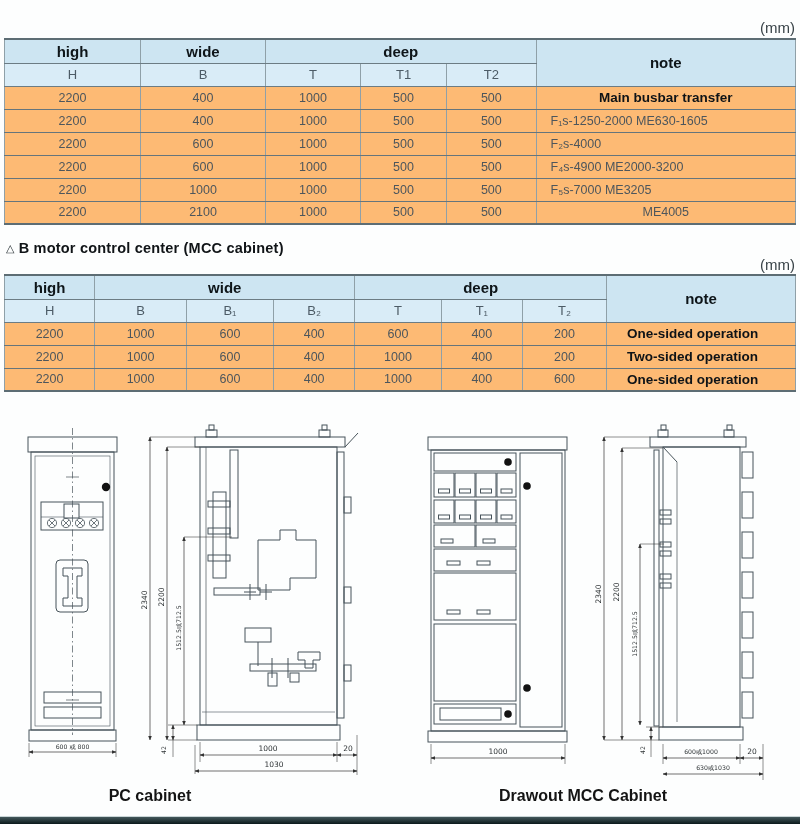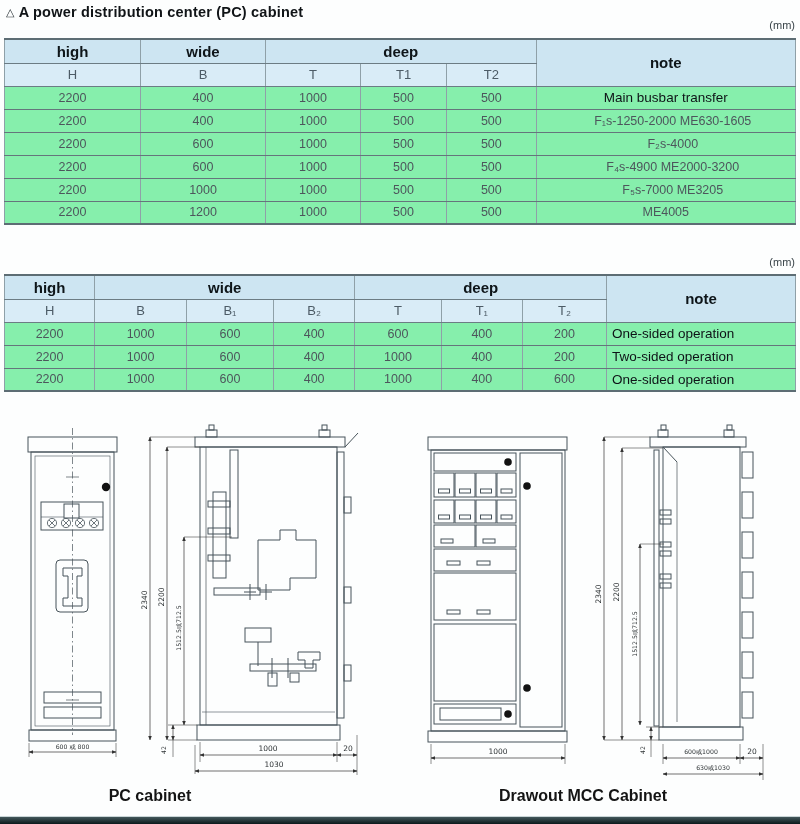--- a/index.html
+++ b/index.html
@@ -2,51 +2,48 @@
 <html><head>
 <meta charset="utf-8">
 <style>
   * { margin:0; padding:0; box-sizing:border-box; }
   body { background:#e8e8e8; font-family:"Liberation Sans", sans-serif; }
   .page { position:relative; width:800px; height:824px; background:#fdfefe; overflow:hidden; }
   .abs { position:absolute; }
 
   .sec-title { font-size:14.5px; font-weight:bold; color:#101417; letter-spacing:.2px; }
   .tri { font-size:11px; font-weight:normal; color:#2a3236; margin-right:4px; position:relative; top:-1px; }
-  .unit { font-size:11px; color:#3a4449;text-align:right; }
-
-  table { border-collapse:collapse; table-layout:fixed; width:792px; background:#86efac;
+  .unit { font-size:15px; color:#3a4449;text-align:right; }
+
+  table { border-collapse:collapse; table-layout:fixed; width:792px; background:#fdba74;
           border-top:2px solid #5d6d74; border-bottom:2px solid #5d6d74; }
   th, td { border:1px solid #8fa0a8; text-align:center; vertical-align:middle; padding:0; }
   tr.h1 th { background:#cde5f2; height:24px; font-size:15px; font-weight:bold; color:#0e1519; }
   tr.h2 th { background:#d9ecf7; height:23px; font-size:13px; font-weight:normal; color:#4c5b66; }
   tr.h1 th, tr.h2 th { border-bottom:1px solid #6c7c84; }
   tbody tr { height:23px; }
   tbody td { font-size:12.5px; color:#4d565c; border-top:1px solid #65757c; border-bottom:1px solid #65757c; }
-  td.note-bold { font-weight:normal; font-size:13.5px; color:#0e1317; }
-  td.note-left { text-align:center; padding-left:14px;margin-left:28px; }
-  td.note-b2 { font-weight:normal; font-size:13.5px; color:#0e1317; text-align:left; padding-left:5px; }
+  td.note-bold { font-weight:bold; font-size:13.5px; color:#0e1317; }
+  td.note-left { text-align:left; padding-left:14px;margin-left:28px; }
+  td.note-b2 { font-weight:bold; font-size:13.5px; color:#0e1317; text-align:left; padding-left:20px; }
 
   svg text { font-family:"DejaVu Sans", sans-serif; fill:#2e3335; }
   .dim  { font-size:7.5px; text-anchor:middle; }
   .dimS { font-size:6.2px; text-anchor:middle; }
   .cap  { font-size:16px; font-weight:bold; fill:#141414; text-anchor:middle;
           font-family:"Liberation Sans", sans-serif; }
 
   .bottom-bar { position:absolute; left:0; top:816px; width:800px; height:8px;
                 background:linear-gradient(#44585c, #0b191b); border-top:1px solid #c9d5d7; }
 </style>
 </head>
 <body>
 
 <div class="page">
 
-  <div class="abs sec-title" style="left:6px; top:4px;">
-    <span class="tri">△</span><span>A power distribution center (PC) cabinet</span>
-  </div>
   <div class="abs unit" style="right:5px; top:19px;">(mm)</div>
 
   <table class="abs" style="left:4px; top:38px;">
     <colgroup>
       <col style="width:17.2%">
         <col style="width:15.8%">
         <col style="width:12%">
       <col style="width:10.9%">
         <col style="width:11.3%">
         <col style="width:32.8%">
@@ -102,29 +99,32 @@
       <tr>
         <td>2200</td>
         <td>1000</td>
         <td>1000</td>
         <td>500</td>
         <td>500</td>
         <td class="note-left">F₅s-7000 ME3205</td>
       </tr>
       <tr>
         <td>2200</td>
-        <td>1200</td>
+        <td>2100</td>
         <td>1000</td>
         <td>500</td>
         <td>500</td>
         <td>ME4005</td>
       </tr>
     </tbody>
   </table>
 
+  <div class="abs sec-title" style="left:6px; top:240px;">
+    <span class="tri">△</span><span>B motor control center (MCC cabinet)</span>
+  </div>
   <div class="abs unit" style="right:5px; top:256px;">(mm)</div>
 
   <table class="abs" style="left:4px; top:274px;">
     <colgroup>
       <col style="width:11.4%">
         <col style="width:11.6%">
         <col style="width:11.0%">
         <col style="width:10.3%">
       <col style="width:10.9%">
         <col style="width:10.3%">

